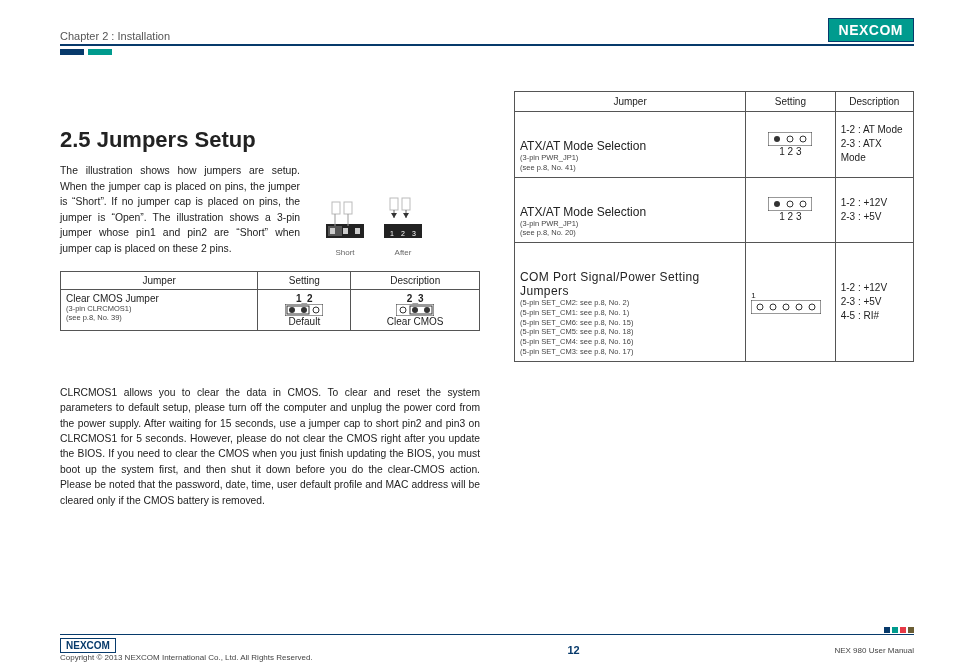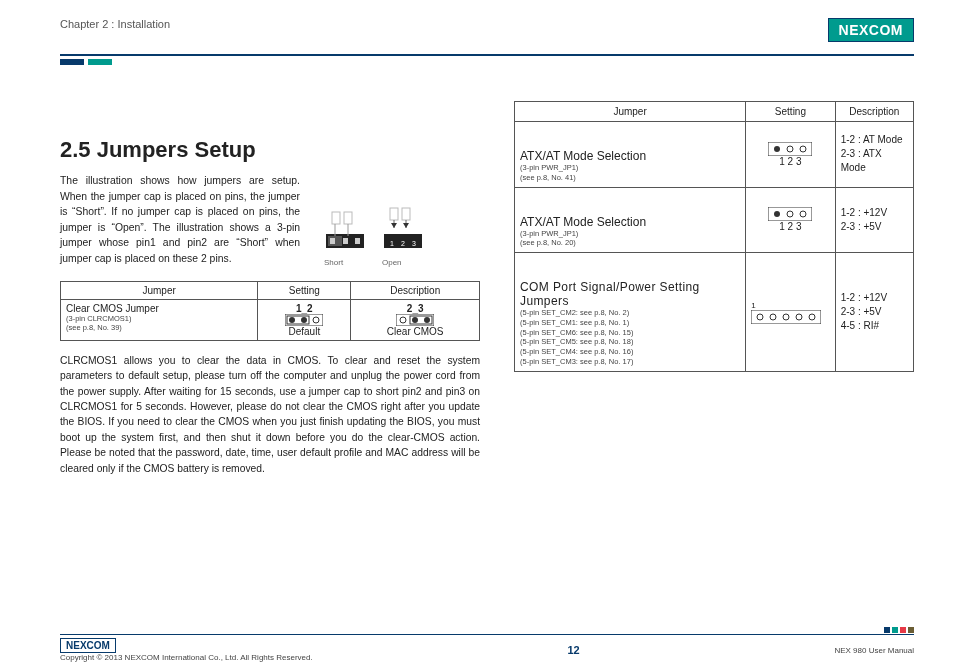--- a/index.html
+++ b/index.html
@@ -1,38 +1,38 @@
 <!DOCTYPE html>
 <html><head>
 <meta charset="utf-8">
 <style>
   * { box-sizing: border-box; margin: 0; padding: 0; }
   body { font-family: Arial, Helvetica, sans-serif; width: 954px; height: 672px; background: #fff; position: relative; padding: 18px 40px 10px 60px; color: #222; }
-  .header-row { display: flex; justify-content: space-between; align-items: flex-start; border-bottom: 2px solid #073a6b; padding-bottom: 12px; }
+  .header-row { display: flex; justify-content: space-between; align-items: flex-end; border-bottom: 2px solid #073a6b; padding-bottom: 2px; }
   .chapter { font-size: 11px; color: #555; }
   .logo { background: #009b8e; color: #fff; font-weight: 700; font-size: 14px; letter-spacing: 0.5px; padding: 3px 10px; border: 1px solid #073a6b; font-family: Arial, sans-serif; }
   .header-underbar { height: 6px; margin-top: 3px; display: flex; }
   .ubar-a { width: 24px; height: 6px; background: #073a6b; }
   .ubar-b { width: 24px; height: 6px; background: #009b8e; margin-left: 4px; }
   .content { display: flex; gap: 34px; margin-top: 36px; }
   .col-left { width: 420px; }
   .col-right { width: 400px; }
   h1.section-title { font-size: 22px; font-weight: 700; margin-bottom: 10px; margin-top: 36px; }
   .intro-wrap { display: flex; gap: 24px; }
   .intro-text { font-size: 10.4px; line-height: 1.5; text-align: justify; width: 240px; }
   .illus-box { display: flex; gap: 16px; align-items: flex-end; padding-top: 4px; }
-  .jblock { display: flex; flex-direction: column; align-items: flex-start; font-size: 8px; color: #666; }
+  .jblock { display: flex; flex-direction: column; align-items: center; font-size: 8px; color: #666; }
   .jblock svg { margin-bottom: 2px; }
   table.jumper-tbl { border-collapse: collapse; width: 100%; margin-top: 14px; font-size: 10px; }
   table.jumper-tbl th, table.jumper-tbl td { border: 1px solid #555; padding: 3px 5px; vertical-align: top; text-align: left; }
   table.jumper-tbl th { font-weight: 400; text-align: center; }
   .sub { font-size: 7.5px; color: #444; display: block; line-height: 1.3; }
   .note-row { display: flex; margin-top: 12px; font-size: 10.3px; line-height: 1.5; }
   .note-label { width: 42px; flex-shrink: 0; }
-  .note-body { text-align: justify; }
+  .note-body { text-align: justify; margin-top: 42px; }
   .pin-svg { display: block; margin: 0 auto; }
   .svg-label { font-size: 10px; text-align: center; display: block; }
   .setting-cell { text-align: center; }
   .desc-list { line-height: 1.4; }
   .footer { position: absolute; bottom: 10px; left: 60px; right: 40px; }
   .footer-bar { border-top: 1px solid #073a6b; padding-top: 3px; display: flex; justify-content: space-between; align-items: center; font-size: 8px; color: #444; }
   .footer .flogo { background: #fff; color: #073a6b; font-weight: 700; font-size: 10px; border: 1px solid #073a6b; padding: 1px 5px; display: inline-block; }
   .footer .pagenum { font-size: 11px; font-weight: 700; color: #073a6b; }
   .footer .manref { font-size: 8px; color: #444; text-align: right; }
   .footer-color-cells { position: absolute; right: 0; top: -7px; display: flex; }
@@ -83,21 +83,21 @@
             <rect x="20" y="2" width="8" height="12" fill="none" stroke="#bbb"></rect>
             <line x1="12" y1="14" x2="12" y2="22" stroke="#666"></line>
             <line x1="24" y1="14" x2="24" y2="22" stroke="#666"></line>
             <polygon points="12,22 9,17 15,17" fill="#333"></polygon>
             <polygon points="24,22 21,17 27,17" fill="#333"></polygon>
             <rect x="2" y="28" width="38" height="14" fill="#222"></rect>
             <text x="8" y="40" font-size="7" fill="#fff">1</text>
             <text x="19" y="40" font-size="7" fill="#fff">2</text>
             <text x="30" y="40" font-size="7" fill="#fff">3</text>
           </svg>
-          <span>Open</span>
+          <span>After</span>
         </div>
       </div>
     </div>
 
     <table class="jumper-tbl">
       <tbody>
           <tr>
         <th>Jumper</th>
         <th>Setting</th>
         <th>Description</th>

